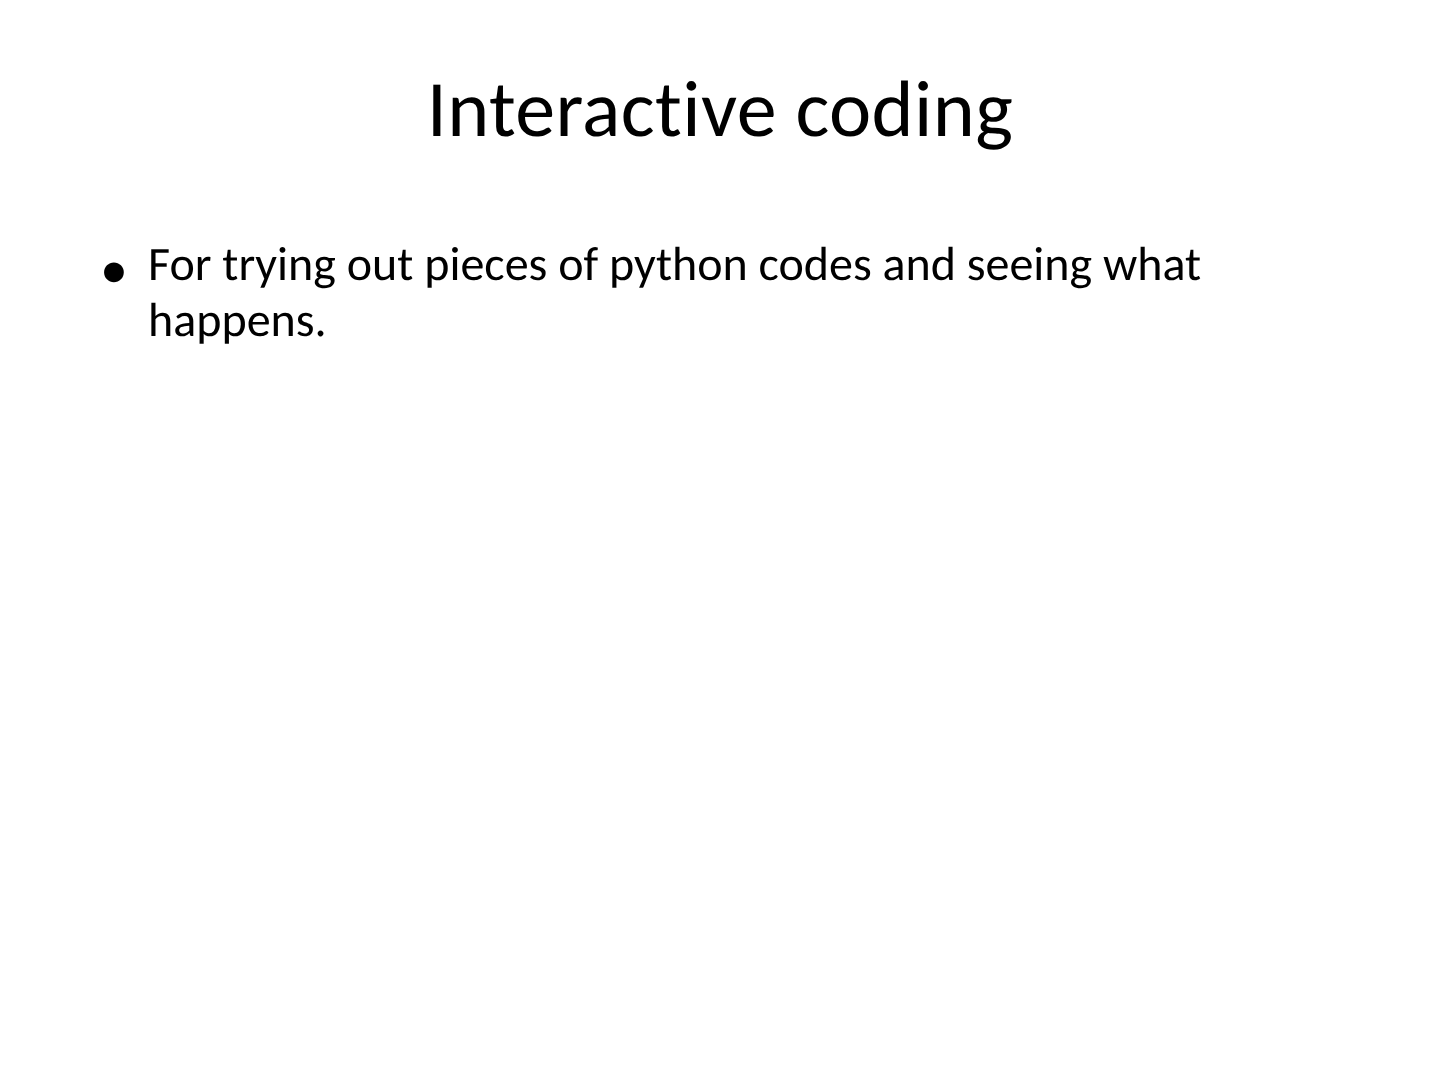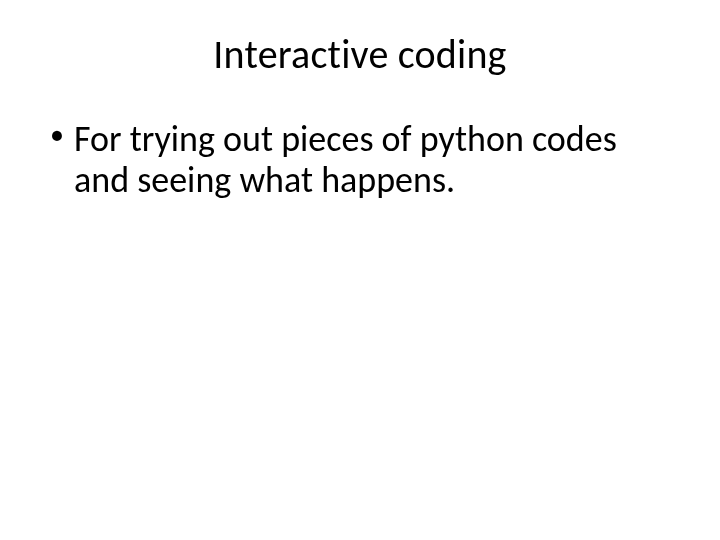--- a/index.html
+++ b/index.html
@@ -25,21 +25,21 @@
     margin: 12px 0 40px 0;
     letter-spacing: 0.2px;
   }
   ul.bullets {
     list-style: none;
     padding: 0 4px 0 8px;
     margin: 0;
   }
   ul.bullets li {
     position: relative;
-    font-size: 36px;
+    font-size: 24px;
     line-height: 1.15;
     padding-left: 28px;
     margin-bottom: 6px;
   }
   ul.bullets li::before {
     content: "•";
     position: absolute;
     left: 4px;
     top: 0;
     font-size: 28px;

